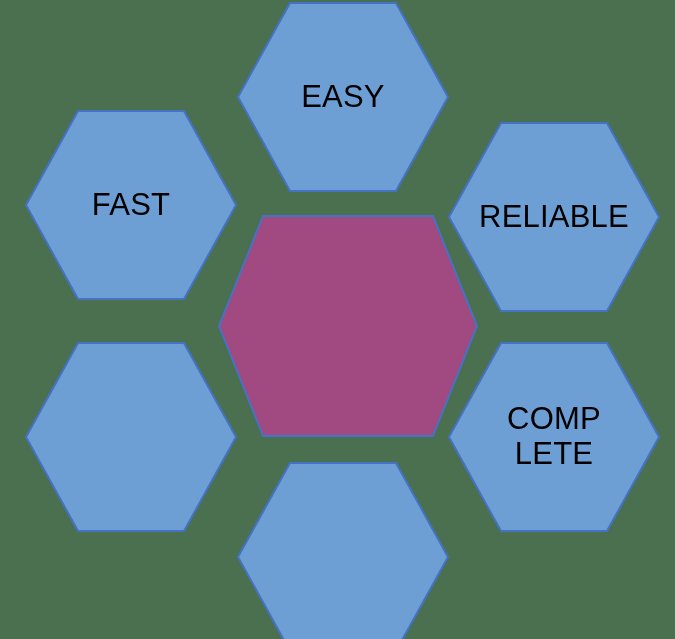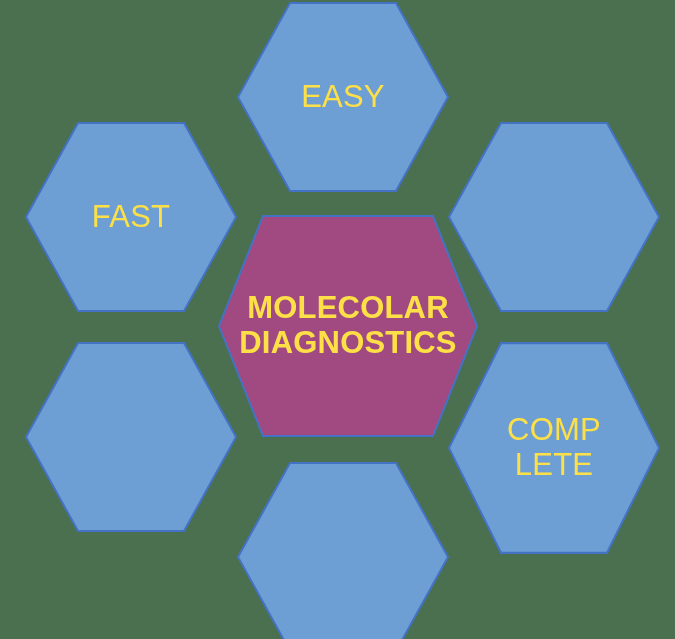--- a/index.html
+++ b/index.html
@@ -30,21 +30,21 @@
     position: absolute;
     top: 0;
     left: 0;
     width: 100%;
     height: 100%;
     display: block;
   }
   .hex-label {
     position: relative;
     z-index: 2;
-    color: #fde047;
+    color: #000000;
     line-height: 1.12;
     white-space: pre-line;
     letter-spacing: 0.2px;
   }
   .petal .hex-label {
     font-size: 31px;
     font-weight: 400;
   }
   .core .hex-label {
     font-size: 31px;
@@ -60,50 +60,49 @@
     <svg viewBox="0 0 212 190" preserveAspectRatio="none">
       <polygon points="53,1 159,1 211,95 159,189 53,189 1,95" fill="#6e9fd4" stroke="#4472c4" stroke-width="2"></polygon>
     </svg>
     <span class="hex-label">EASY</span>
   </div>
 
   <div class="hex petal" style="left:448px; top:122px; width:212px; height:190px;">
     <svg viewBox="0 0 212 190" preserveAspectRatio="none">
       <polygon points="53,1 159,1 211,95 159,189 53,189 1,95" fill="#6e9fd4" stroke="#4472c4" stroke-width="2"></polygon>
     </svg>
+    <span class="hex-label">RELIABLE</span>
   </div>
 
-  <div class="hex petal" style="left:448px; top:342px; width:212px; height:212px;">
+  <div class="hex petal" style="left:448px; top:342px; width:212px; height:190px;">
     <svg viewBox="0 0 212 190" preserveAspectRatio="none">
       <polygon points="53,1 159,1 211,95 159,189 53,189 1,95" fill="#6e9fd4" stroke="#4472c4" stroke-width="2"></polygon>
     </svg>
     <span class="hex-label">COMP
 LETE</span>
   </div>
 
   <div class="hex petal" style="left:237px; top:462px; width:212px; height:190px;">
     <svg viewBox="0 0 212 190" preserveAspectRatio="none">
       <polygon points="53,1 159,1 211,95 159,189 53,189 1,95" fill="#6e9fd4" stroke="#4472c4" stroke-width="2"></polygon>
     </svg>
   </div>
 
   <div class="hex petal" style="left:25px; top:342px; width:212px; height:190px;">
     <svg viewBox="0 0 212 190" preserveAspectRatio="none">
       <polygon points="53,1 159,1 211,95 159,189 53,189 1,95" fill="#6e9fd4" stroke="#4472c4" stroke-width="2"></polygon>
     </svg>
   </div>
 
-  <div class="hex petal" style="left:25px; top:122px; width:212px; height:190px;text-align:right;">
+  <div class="hex petal" style="left:25px; top:110px; width:212px; height:190px;text-align:right;">
     <svg viewBox="0 0 212 190" preserveAspectRatio="none">
       <polygon points="53,1 159,1 211,95 159,189 53,189 1,95" fill="#6e9fd4" stroke="#4472c4" stroke-width="2"></polygon>
     </svg>
     <span class="hex-label">FAST</span>
   </div>
 
   <div class="hex core" style="left:218px; top:215px; width:260px; height:222px;">
     <svg viewBox="0 0 260 222" preserveAspectRatio="none">
       <polygon points="45,1 215,1 259,111 215,221 45,221 1,111" fill="#a14a82" stroke="#4472c4" stroke-width="2"></polygon>
     </svg>
-    <span class="hex-label">MOLECOLAR
-DIAGNOSTICS</span>
   </div>
 
 </div>
 
 </body></html>

